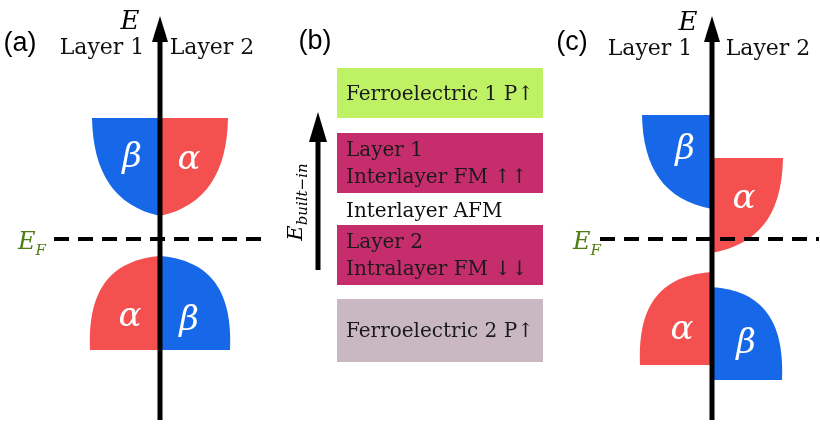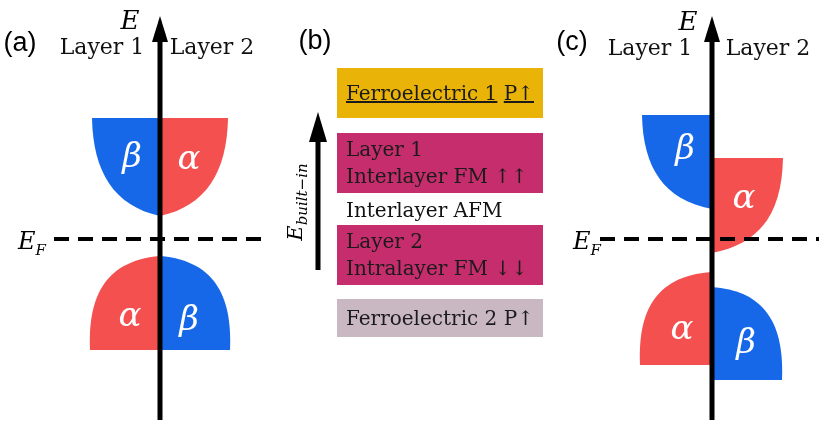--- a/index.html
+++ b/index.html
@@ -2,21 +2,21 @@
 <html><head>
 <meta charset="utf-8">
 <style>
   html,body{margin:0;padding:0;background:#fff;}
   .fig{position:relative;width:820px;height:425px;background:#ffffff;overflow:hidden;
        font-family:"DejaVu Serif",serif;color:#1b1b1b;}
   .ctr{position:absolute;transform:translate(-50%,-50%);white-space:nowrap;}
   .panel-label{font-family:"Liberation Sans",sans-serif;font-size:27px;color:#000;}
   .math{font-style:italic;font-size:26px;color:#000;}
   .layer-label{font-size:22px;color:#111;}
-  .fermi{font-style:italic;font-size:24px;color:#000000;}
+  .fermi{font-style:italic;font-size:24px;color:#4d7c0f;}
   .fermi sub{font-size:15px;font-style:italic;}
   .greek{font-style:italic;font-size:34px;color:#ffffff;}
   .svg-layer{position:absolute;left:0;top:0;}
   .stack-box{position:absolute;left:337px;width:206px;box-sizing:border-box;
              font-size:20px;line-height:27px;color:#1b1b1b;}
   .ferro{display:flex;align-items:center;justify-content:space-between;padding:0 9px;}
   .mag{padding:3px 9px 0 9px;}
   .interlayer{position:absolute;left:337px;width:206px;padding:0 9px;box-sizing:border-box;
               font-size:20px;color:#111;}
   .field-label{position:absolute;transform:translate(-50%,-50%) rotate(-90deg);
@@ -59,38 +59,38 @@
   <div class="ctr fermi" style="left:32px;top:243px;"><span>E</span><sub>F</sub></div>
   <div class="ctr greek" style="left:132px;top:155px;">β</div>
   <div class="ctr greek" style="left:189px;top:157px;">α</div>
   <div class="ctr greek" style="left:130px;top:314px;">α</div>
   <div class="ctr greek" style="left:189px;top:318px;">β</div>
 
   <div class="ctr panel-label" style="left:315px;top:40px;">(b)</div>
 
   <div class="field-label" style="left:297px;top:202px;"><span>E</span><sub>built−in</sub></div>
 
-  <div class="stack-box ferro" style="top: 68px; height: 50px; background: #eab308; text-decoration: underline;">
+  <div class="stack-box ferro" style="top: 68px; height: 50px; background: #bef264;">
     <span>Ferroelectric 1</span>
     <span>P↑</span>
   </div>
 
   <div class="stack-box mag" style="top: 133px; height: 60px; background: rgb(198, 45, 108);">
     <div>Layer 1</div>
     <div>Interlayer FM ↑↑</div>
   </div>
 
   <div class="interlayer" style="top:198px;">Interlayer AFM ↑↓</div>
 
   <div class="stack-box mag" style="top: 225px; height: 60px; background: rgb(198, 45, 108);">
     <div>Layer 2</div>
     <div>Intralayer FM ↓↓</div>
   </div>
 
-  <div class="stack-box ferro" style="top: 299px; height: 38px; background: rgb(201, 184, 193);">
+  <div class="stack-box ferro" style="top: 299px; height: 63px; background: rgb(201, 184, 193);">
     <span>Ferroelectric 2</span>
     <span>P↑</span>
   </div>
 
   <div class="ctr panel-label" style="left:572px;top:41px;">(c)</div>
   <div class="ctr math" style="left:688px;top:21px;">E</div>
   <div class="ctr layer-label" style="left:650px;top:47px;">Layer 1</div>
   <div class="ctr layer-label" style="left:768px;top:47px;">Layer 2</div>
   <div class="ctr fermi" style="left:587px;top:243px;"><span>E</span><sub>F</sub></div>
   <div class="ctr greek" style="left:685px;top:147px;">β</div>

